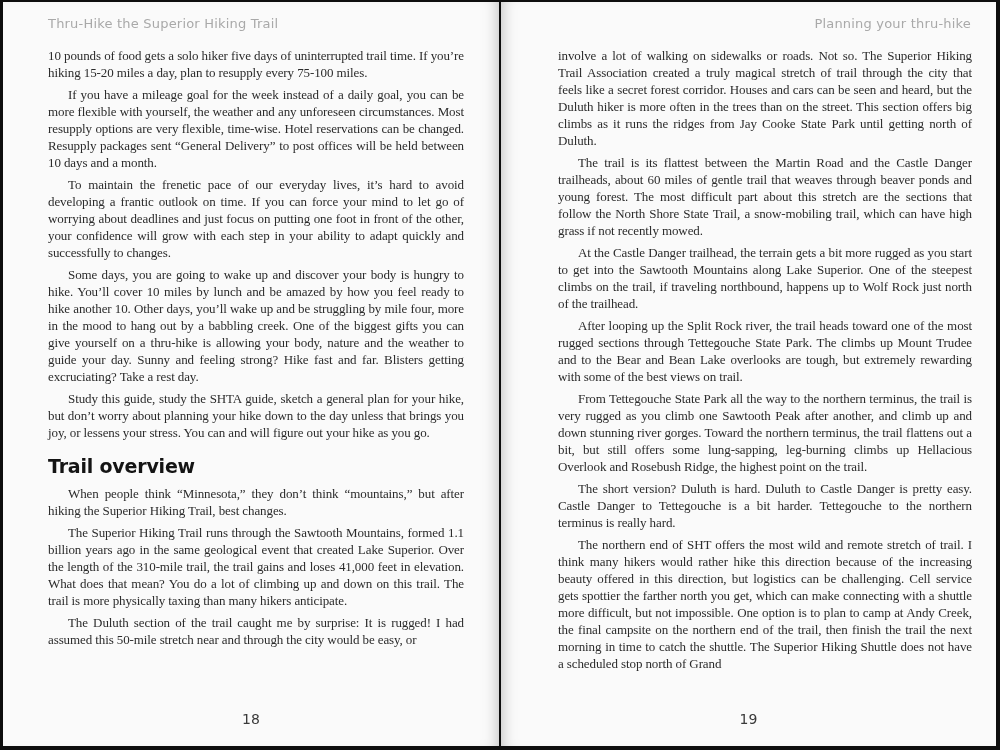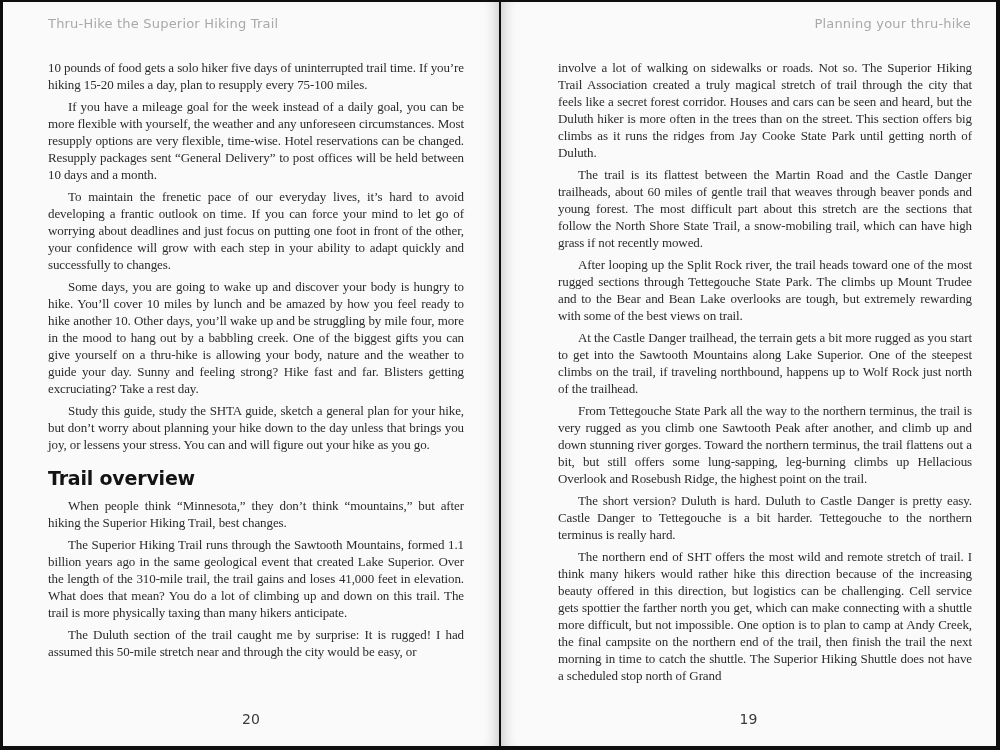--- a/index.html
+++ b/index.html
@@ -40,21 +40,20 @@
     font-size: 13px;
     letter-spacing: 0.2px;
     color: #a9a9a9;
     white-space: nowrap;
   }
   .rh-left { left: 45px; }
   .rh-right { right: 25px; }
   .page-body {
     position: absolute;
     top: 45px;
-    margin-top: 12px;
   }
   .page-left .page-body { left: 45px; width: 416px; }
   .page-right .page-body { left: 57px; width: 414px; }
   .page-body p {
     margin: 0 0 5px 0;
     font-family: "Liberation Serif", serif;
     font-size: 13px;
     line-height: 17px;
     letter-spacing: -0.1px;
     color: #2b2b2b;
@@ -92,30 +91,30 @@
         <p>10 pounds of food gets a solo hiker five days of uninterrupted trail time. If you’re hiking 15-20 miles a day, plan to resupply every 75-100 miles.</p>
         <p class="indent">If you have a mileage goal for the week instead of a daily goal, you can be more flexible with yourself, the weather and any unforeseen circumstances. Most resupply options are very flexible, time-wise. Hotel reservations can be changed. Resupply packages sent “General Delivery” to post offices will be held between 10 days and a month.</p>
         <p class="indent">To maintain the frenetic pace of our everyday lives, it’s hard to avoid developing a frantic outlook on time. If you can force your mind to let go of worrying about deadlines and just focus on putting one foot in front of the other, your confidence will grow with each step in your ability to adapt quickly and successfully to changes.</p>
         <p class="indent">Some days, you are going to wake up and discover your body is hungry to hike. You’ll cover 10 miles by lunch and be amazed by how you feel ready to hike another 10. Other days, you’ll wake up and be struggling by mile four, more in the mood to hang out by a babbling creek. One of the biggest gifts you can give yourself on a thru-hike is allowing your body, nature and the weather to guide your day. Sunny and feeling strong? Hike fast and far. Blisters getting excruciating? Take a rest day.</p>
         <p class="indent">Study this guide, study the SHTA guide, sketch a general plan for your hike, but don’t worry about planning your hike down to the day unless that brings you joy, or lessens your stress. You can and will figure out your hike as you go.</p>
         <h2>Trail overview</h2>
         <p class="indent">When people think “Minnesota,” they don’t think “mountains,” but after hiking the Superior Hiking Trail, best changes.</p>
         <p class="indent">The Superior Hiking Trail runs through the Sawtooth Mountains, formed 1.1 billion years ago in the same geological event that created Lake Superior. Over the length of the 310-mile trail, the trail gains and loses 41,000 feet in elevation. What does that mean? You do a lot of climbing up and down on this trail. The trail is more physically taxing than many hikers anticipate.</p>
         <p class="indent">The Duluth section of the trail caught me by surprise: It is rugged! I had assumed this 50-mile stretch near and through the city would be easy, or</p>
       </div>
-    <div class="page-number">20</div>
+    <div class="page-number">18</div>
   </div>
 
   <div class="page page-right">
     <div class="running-head rh-right">Planning your thru-hike</div>
     <div class="page-body">
         <p>involve a lot of walking on sidewalks or roads. Not so. The Superior Hiking Trail Association created a truly magical stretch of trail through the city that feels like a secret forest corridor. Houses and cars can be seen and heard, but the Duluth hiker is more often in the trees than on the street. This section offers big climbs as it runs the ridges from Jay Cooke State Park until getting north of Duluth.</p>
         <p class="indent">The trail is its flattest between the Martin Road and the Castle Danger trailheads, about 60 miles of gentle trail that weaves through beaver ponds and young forest. The most difficult part about this stretch are the sections that follow the North Shore State Trail, a snow-mobiling trail, which can have high grass if not recently mowed.</p>
+        <p class="indent">At the Castle Danger trailhead, the terrain gets a bit more rugged as you start to get into the Sawtooth Mountains along Lake Superior. One of the steepest climbs on the trail, if traveling northbound, happens up to Wolf Rock just north of the trailhead.</p>
         <p class="indent">After looping up the Split Rock river, the trail heads toward one of the most rugged sections through Tettegouche State Park. The climbs up Mount Trudee and to the Bear and Bean Lake overlooks are tough, but extremely rewarding with some of the best views on trail.</p>
-        <p class="indent">At the Castle Danger trailhead, the terrain gets a bit more rugged as you start to get into the Sawtooth Mountains along Lake Superior. One of the steepest climbs on the trail, if traveling northbound, happens up to Wolf Rock just north of the trailhead.</p>
         <p class="indent">From Tettegouche State Park all the way to the northern terminus, the trail is very rugged as you climb one Sawtooth Peak after another, and climb up and down stunning river gorges. Toward the northern terminus, the trail flattens out a bit, but still offers some lung-sapping, leg-burning climbs up Hellacious Overlook and Rosebush Ridge, the highest point on the trail.</p>
         <p class="indent">The short version? Duluth is hard. Duluth to Castle Danger is pretty easy. Castle Danger to Tettegouche is a bit harder. Tettegouche to the northern terminus is really hard.</p>
         <p class="indent">The northern end of SHT offers the most wild and remote stretch of trail. I think many hikers would rather hike this direction because of the increasing beauty offered in this direction, but logistics can be challenging. Cell service gets spottier the farther north you get, which can make connecting with a shuttle more difficult, but not impossible. One option is to plan to camp at Andy Creek, the final campsite on the northern end of the trail, then finish the trail the next morning in time to catch the shuttle. The Superior Hiking Shuttle does not have a scheduled stop north of Grand</p>
       </div>
     <div class="page-number">19</div>
   </div>
 
 </div>
 
 </body></html>

